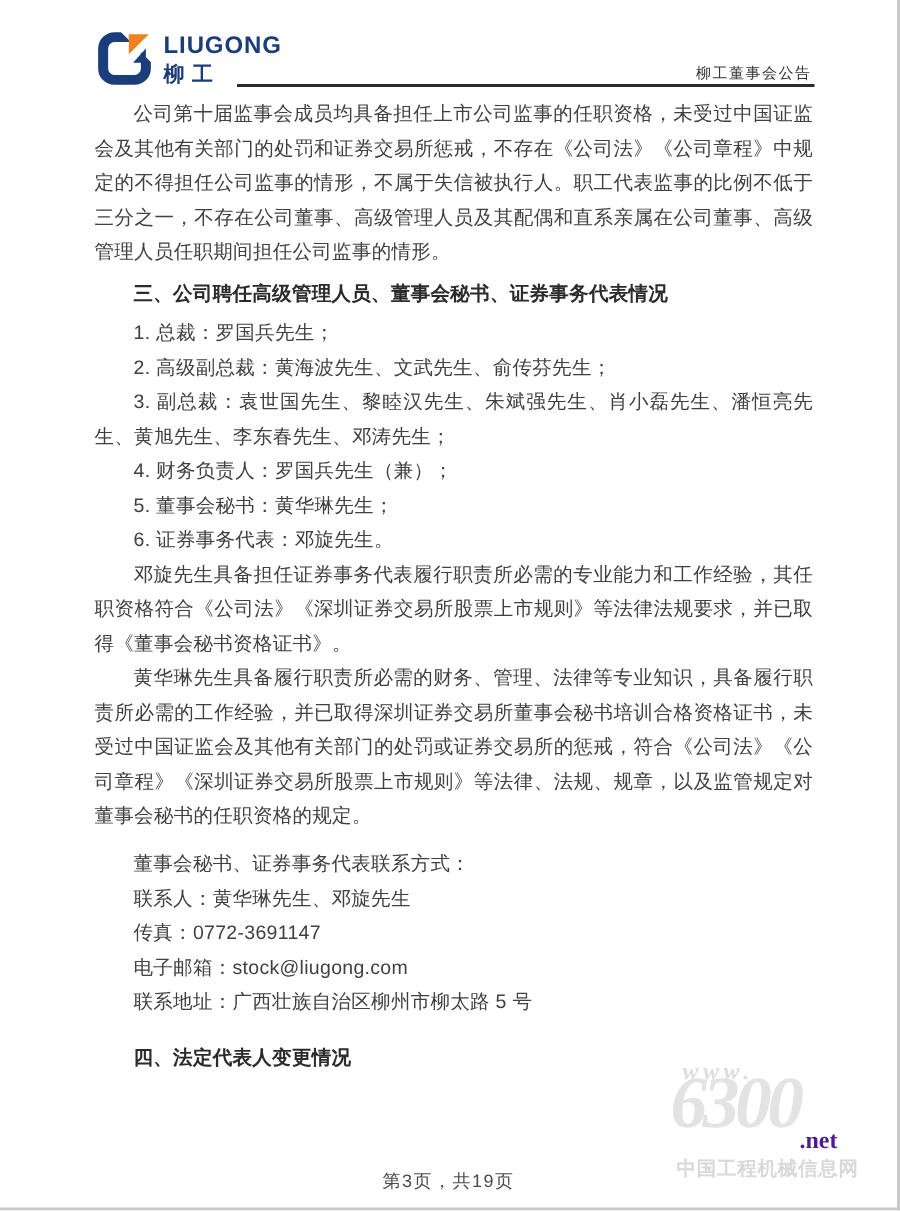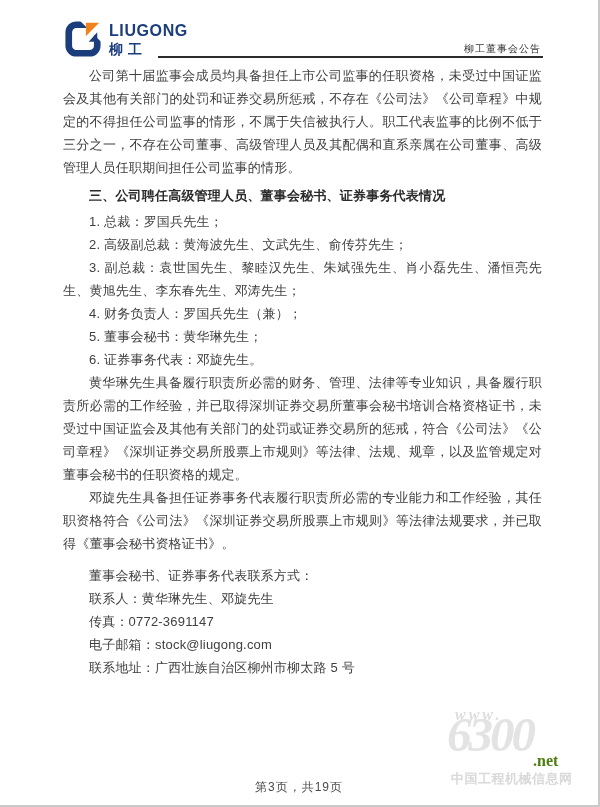--- a/index.html
+++ b/index.html
@@ -37,21 +37,21 @@
   
   .page-footer {
     position:absolute; left:0; right:0; bottom:9px;
     text-align:center; font-size:12px; color:#4a4a4a; letter-spacing:1px;
   }
 
   
   .watermark { position:absolute; left:447px; top:706px; width:152px; height:84px; pointer-events:none; }
   .wm-www  { position:absolute; left:8px;  top:0px;  font-family:"Liberation Serif", serif; font-style:italic; font-weight:bold; font-size:16px; color:#dedede; letter-spacing:3px; }
   .wm-num  { position:absolute; left:0px;  top:4px;  font-family:"Liberation Serif", serif; font-style:italic; font-weight:bold; font-size:49px; color:#e3e3e3; letter-spacing:-3px; line-height:1; }
-  .wm-net  { position:absolute; left:86px; top:46px; font-family:"Liberation Serif", serif; font-weight:bold; font-size:16px; color:#4d7c0f; }
+  .wm-net  { position:absolute; left:86px; top:46px; font-family:"Liberation Serif", serif; font-weight:bold; font-size:16px; color:#4c1d95; }
   .wm-site { position:absolute; left:4px;  top:64px; font-weight:bold; font-size:13px; color:#d9d9d9; letter-spacing:0.5px; white-space:nowrap; }
 </style>
 </head>
 <body>
 
 <div class="page">
 
   <div class="logo">
     <svg class="logo-icon" viewBox="0 0 40 40" xmlns="http://www.w3.org/2000/svg">
       <rect x="5" y="5" width="30" height="30" rx="8" fill="none" stroke="#1b3d7c" stroke-width="7"></rect>
@@ -69,27 +69,28 @@
 
   <div class="doc-body">
     <p>公司第十届监事会成员均具备担任上市公司监事的任职资格，未受过中国证监会及其他有关部门的处罚和证券交易所惩戒，不存在《公司法》《公司章程》中规定的不得担任公司监事的情形，不属于失信被执行人。职工代表监事的比例不低于三分之一，不存在公司董事、高级管理人员及其配偶和直系亲属在公司董事、高级管理人员任职期间担任公司监事的情形。</p>
     <p class="sec-title">三、公司聘任高级管理人员、董事会秘书、证券事务代表情况</p>
     <p>1. 总裁：罗国兵先生；</p>
     <p>2. 高级副总裁：黄海波先生、文武先生、俞传芬先生；</p>
     <p>3. 副总裁：袁世国先生、黎睦汉先生、朱斌强先生、肖小磊先生、潘恒亮先生、黄旭先生、李东春先生、邓涛先生；</p>
     <p>4. 财务负责人：罗国兵先生（兼）；</p>
     <p>5. 董事会秘书：黄华琳先生；</p>
     <p>6. 证券事务代表：邓旋先生。</p>
+    <p>邓旋先生具备担任证券事务代表履行职责所必需的专业能力和工作经验，其任职资格符合《公司法》《深圳证券交易所股票上市规则》等法律法规要求，并已取得《董事会秘书资格证书》。</p>
     <p>黄华琳先生具备履行职责所必需的财务、管理、法律等专业知识，具备履行职责所必需的工作经验，并已取得深圳证券交易所董事会秘书培训合格资格证书，未受过中国证监会及其他有关部门的处罚或证券交易所的惩戒，符合《公司法》《公司章程》《深圳证券交易所股票上市规则》等法律、法规、规章，以及监管规定对董事会秘书的任职资格的规定。</p>
-    <p>邓旋先生具备担任证券事务代表履行职责所必需的专业能力和工作经验，其任职资格符合《公司法》《深圳证券交易所股票上市规则》等法律法规要求，并已取得《董事会秘书资格证书》。</p>
     <p class="contact-intro">董事会秘书、证券事务代表联系方式：</p>
     <p>联系人：黄华琳先生、邓旋先生</p>
     <p>传真：0772-3691147</p>
     <p>电子邮箱：stock@liugong.com</p>
     <p>联系地址：广西壮族自治区柳州市柳太路 5 号</p>
+    <p class="sec-title sec-title-4">四、法定代表人变更情况</p>
   </div>
 
   <div class="watermark">
     <div class="wm-www">www.</div>
     <div class="wm-num">6300</div>
     <div class="wm-net">.net</div>
     <div class="wm-site">中国工程机械信息网</div>
   </div>
 
   <div class="page-footer">第3页，共19页</div>

